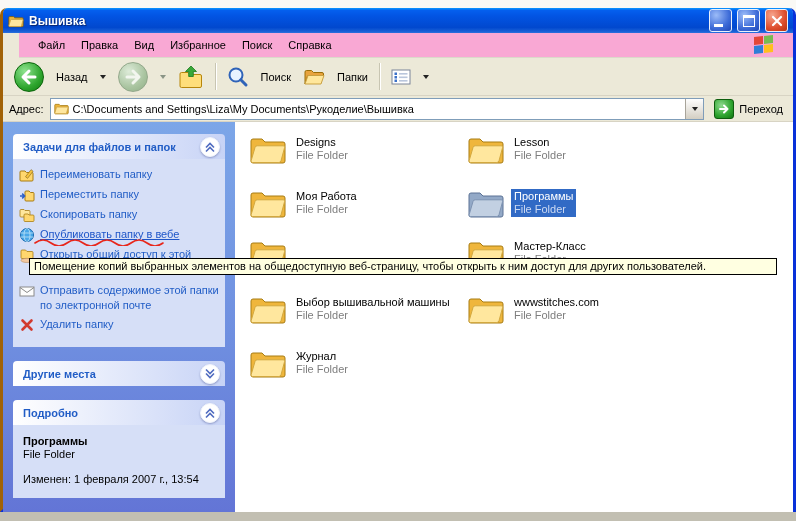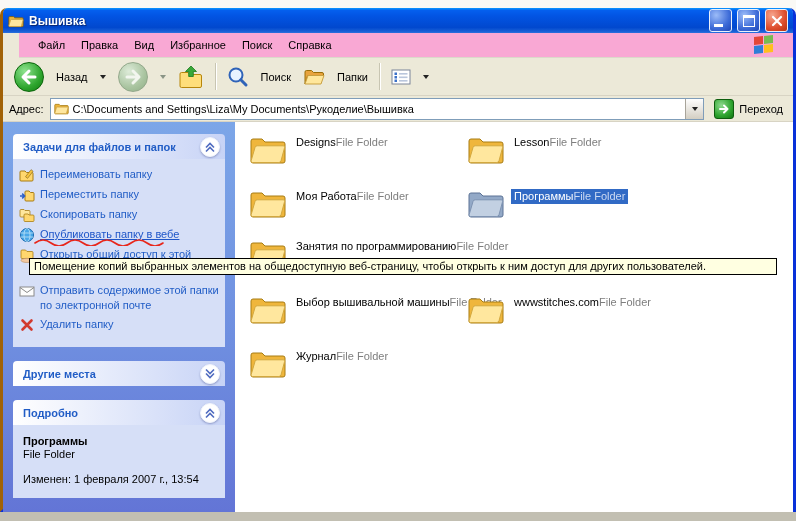--- a/index.html
+++ b/index.html
@@ -80,21 +80,21 @@
   .task-item.hovered .task-label{text-decoration:underline;color:#1E55C8;}
   .task-item.share{margin-bottom:20px;}
   .details-body{background:#D6DFF7;padding:10px 10px 12px;}
   .d-name{font-weight:bold;line-height:13px;}
   .d-type{line-height:13px;margin-bottom:12px;}
   .d-mod{line-height:13px;}
 
   .main{flex:1;background:#fff;position:relative;overflow:hidden;}
   .file-item{position:absolute;width:214px;display:flex;gap:6px;align-items:flex-start;cursor:pointer;}
   .file-icon{width:38px;height:31px;flex:none;}
-  .file-text{display:flex;flex-direction:row;padding:1px 3px;margin-top:1px;text-align:right;}
+  .file-text{display:flex;flex-direction:column;padding:1px 3px;margin-top:1px;}
   .file-name{line-height:13px;white-space:nowrap;}
   .file-type{line-height:13px;color:#7E7E7E;white-space:nowrap;}
   .file-item.selected .file-text{background:#316AC5;}
   .file-item.selected .file-name{color:#fff;}
   .file-item.selected .file-type{color:#CBD9F2;}
 
   .tooltip{position:absolute;left:26px;top:250px;width:748px;height:17px;box-sizing:border-box;z-index:40;
     background:#FFFFE1;border:1px solid #000;padding:1px 4px;white-space:nowrap;overflow:hidden;line-height:13px;}
   .squiggle{position:absolute;left:30px;top:230px;z-index:30;pointer-events:none;}
 </style>
@@ -362,26 +362,32 @@
             <span class="file-name">Программы</span>
             <span class="file-type">File Folder</span>
           </span>
       </div>
 
       <div class="file-item" style="left:14px;top:116px">
         <svg class="file-icon" viewBox="0 0 38 31">
             <path d="M2 27 V7 q0-2 2-2 h9 l3 3 h18 q2 0 2 2 v17 q0 2-2 2 H4 q-2 0-2-2z" fill="#EFB63C" stroke="#A87C13"></path>
             <path d="M3.5 28.5 q-1.8 0-1.4-1.7 L6 13.5 q.4-1.7 2.2-1.7 h26 q1.8 0 1.4 1.7 L32 26.8 q-.4 1.7-2.2 1.7z" fill="#FFE79E" stroke="#D2A83F"></path>
           </svg>
-        <span class="file-text">
-            <span class="file-name">Занятия по программированию</span>
-            <span class="file-type">File Folder</span>
-          </span>
-      </div>
-
+      </div>
+
+      <div class="file-item" style="left:232px;top:116px">
+        <svg class="file-icon" viewBox="0 0 38 31">
+            <path d="M2 27 V7 q0-2 2-2 h9 l3 3 h18 q2 0 2 2 v17 q0 2-2 2 H4 q-2 0-2-2z" fill="#EFB63C" stroke="#A87C13"></path>
+            <path d="M3.5 28.5 q-1.8 0-1.4-1.7 L6 13.5 q.4-1.7 2.2-1.7 h26 q1.8 0 1.4 1.7 L32 26.8 q-.4 1.7-2.2 1.7z" fill="#FFE79E" stroke="#D2A83F"></path>
+          </svg>
+        <span class="file-text">
+            <span class="file-name">Мастер-Класс</span>
+            <span class="file-type">File Folder</span>
+          </span>
+      </div>
 
       <div class="file-item" style="left:14px;top:172px">
         <svg class="file-icon" viewBox="0 0 38 31">
             <path d="M2 27 V7 q0-2 2-2 h9 l3 3 h18 q2 0 2 2 v17 q0 2-2 2 H4 q-2 0-2-2z" fill="#EFB63C" stroke="#A87C13"></path>
             <path d="M3.5 28.5 q-1.8 0-1.4-1.7 L6 13.5 q.4-1.7 2.2-1.7 h26 q1.8 0 1.4 1.7 L32 26.8 q-.4 1.7-2.2 1.7z" fill="#FFE79E" stroke="#D2A83F"></path>
           </svg>
         <span class="file-text">
             <span class="file-name">Выбор вышивальной машины</span>
             <span class="file-type">File Folder</span>
           </span>

